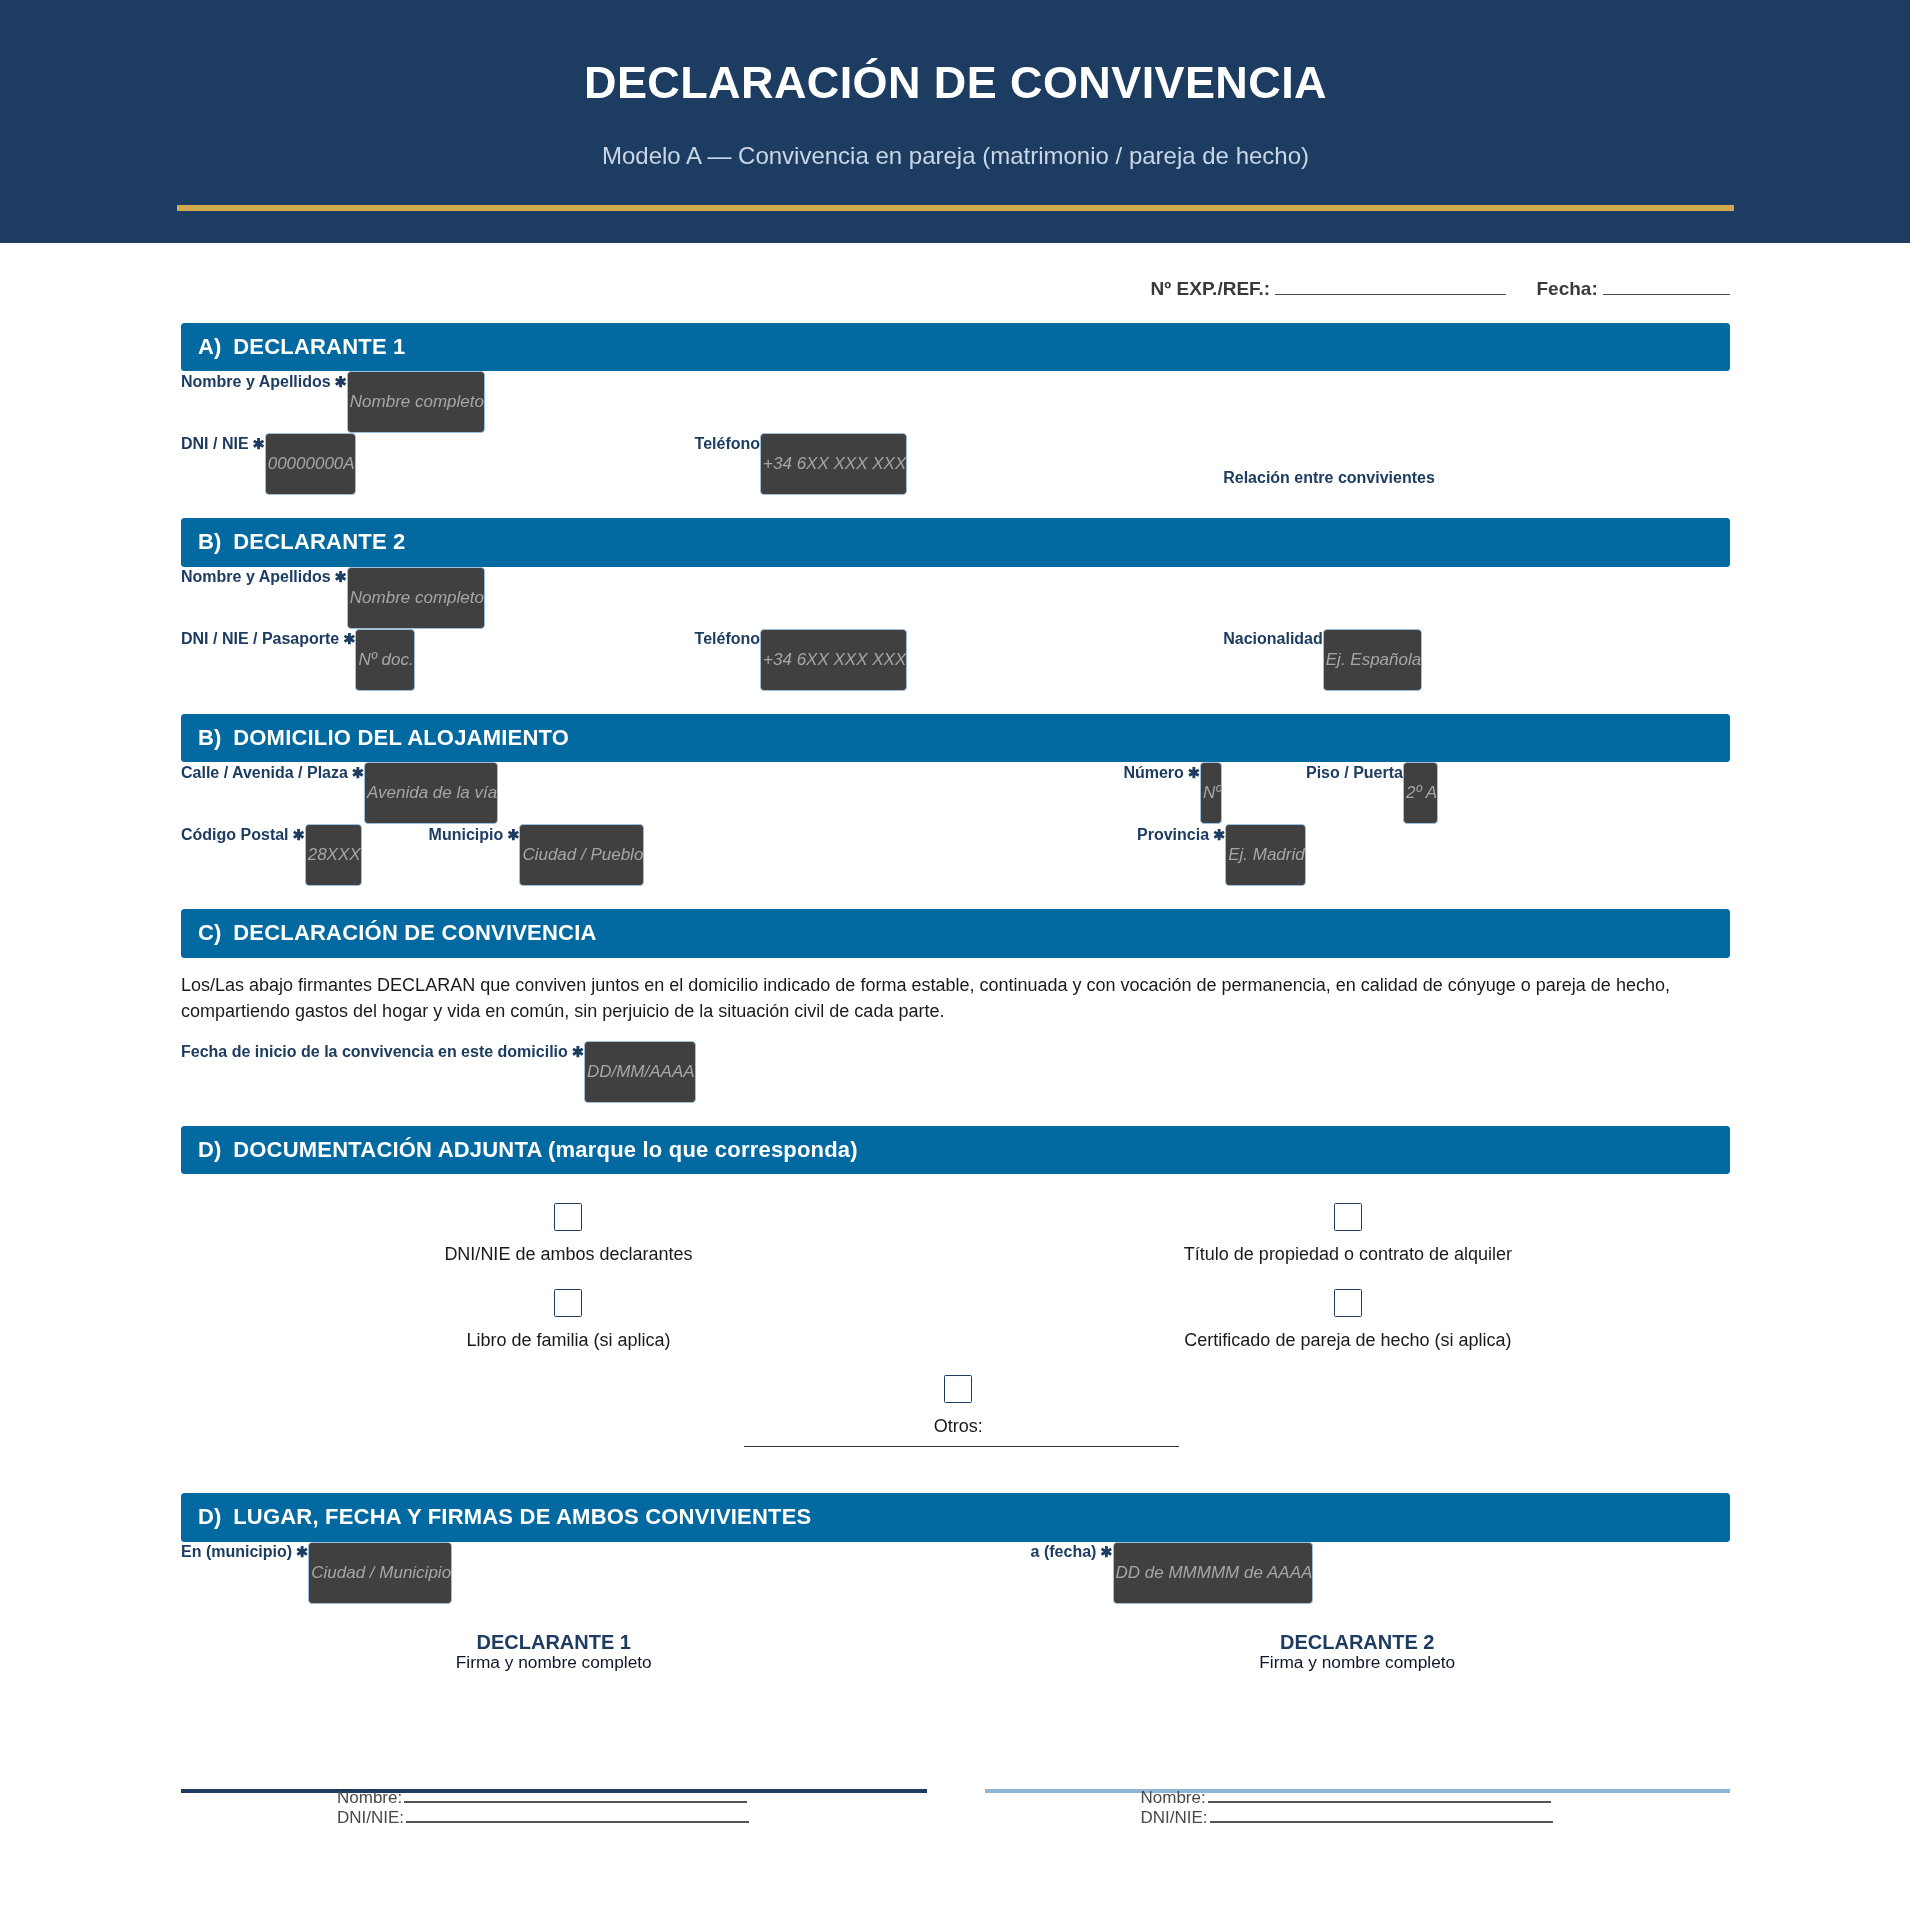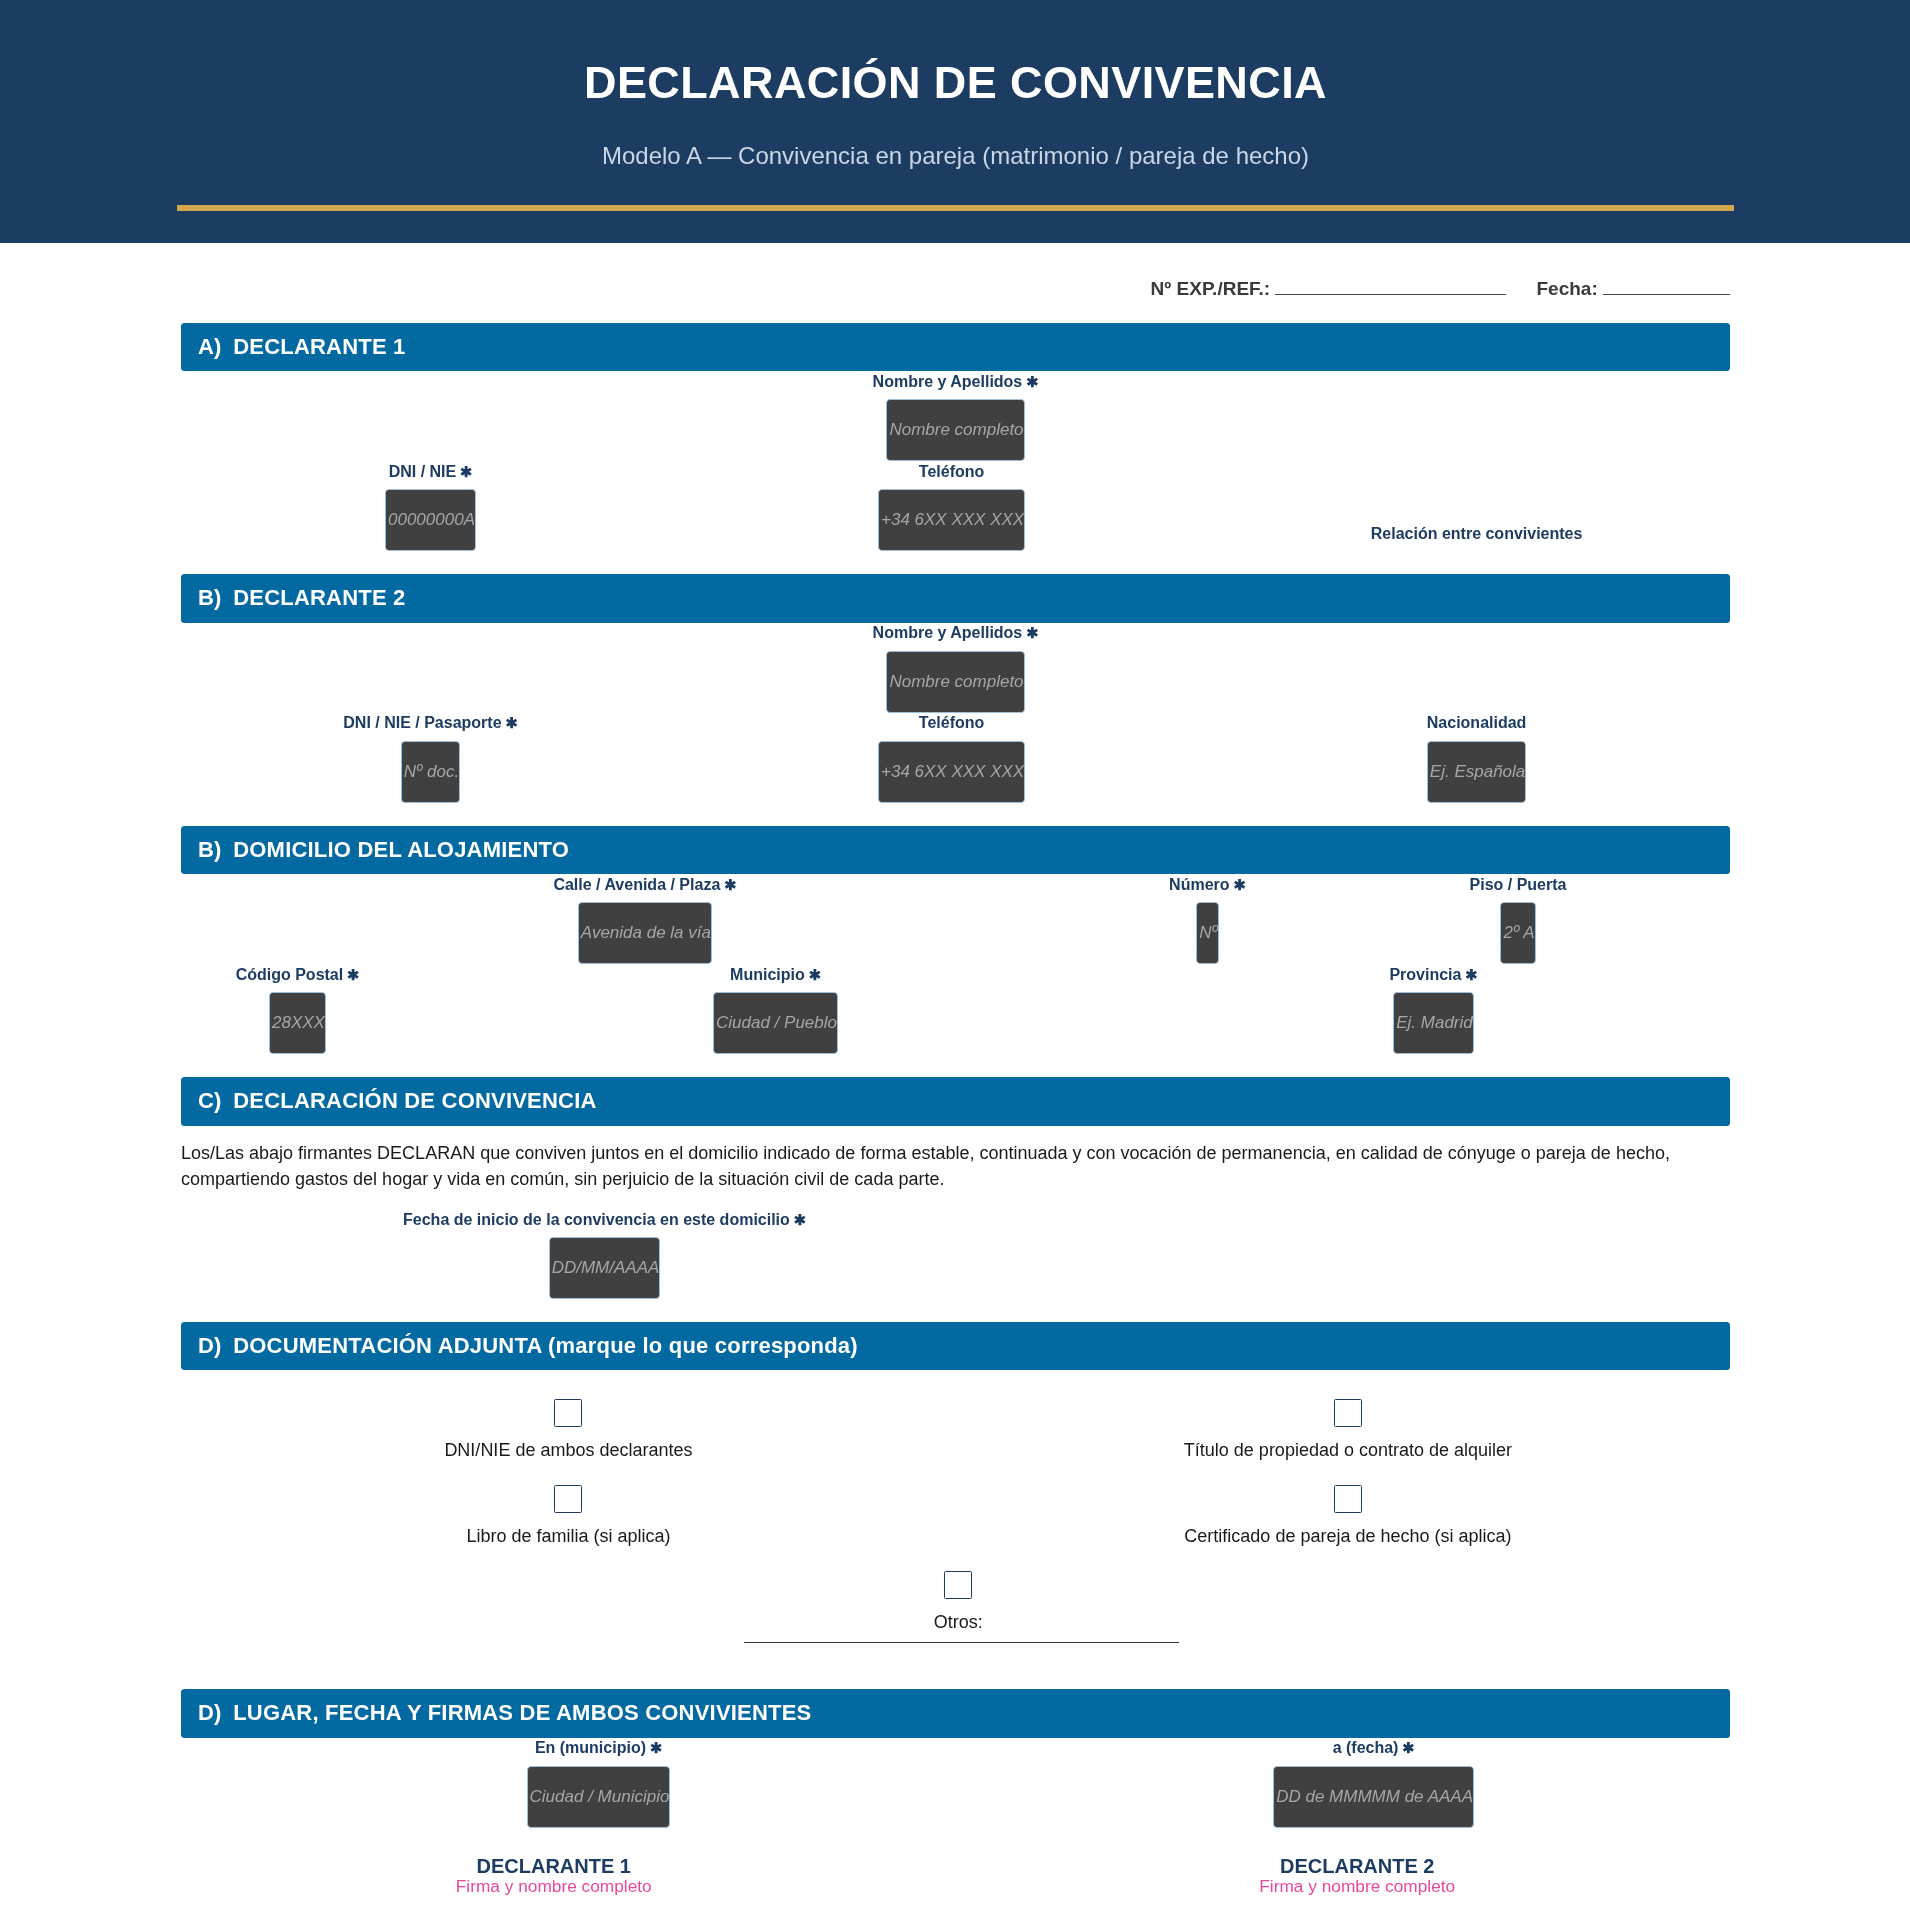--- a/index.html
+++ b/index.html
@@ -79,21 +79,21 @@
     letter-spacing: 0.2px;
   }
   .sec-head .sec-letter { margin-right: 11.6px; }
 
   
   .row {
     display: flex;
     gap: 14.6px;
     align-items: flex-end;
   }
-  .fld { display: flex; flex-direction: column; align-items: center; }
+  .fld { display: flex; flex-direction: row; }
   .fld-label {
     color: #1d3c61;
     font-weight: bold;
     font-size: 16px;
     margin-top: 1.5px;
     margin-bottom: 8.5px;
     white-space: nowrap;
   }
   .req { color: #1d3c61; font-size: 14.6px; margin-left: 3.9px; }
   .input-box {
@@ -157,21 +157,21 @@
     margin-top: 18.5px;
   }
   .sig-col { flex: 1 1 0; display: flex; flex-direction: column; align-items: center; }
   .sig-title {
     color: #1d3c61;
     font-weight: bold;
     font-size: 20px;
     margin-top: 8.5px;
   }
   .sig-sub {
-    color: #ec4899;
+    color: #0f172a;
     font-size: 17.3px;
     margin-top: -2.3px;
   }
   .sig-space { height: 116px; }
   .sig-rule { height: 4.6px; width: 100%; }
   .sig-rule-dark { background: #1d3c61; }
   .sig-rule-light { background: #8fb6d6; }
   .sig-meta { width: 100%; padding-left: 156px; margin-top: -5.4px; }
   .sig-meta-row {
     display: flex;

